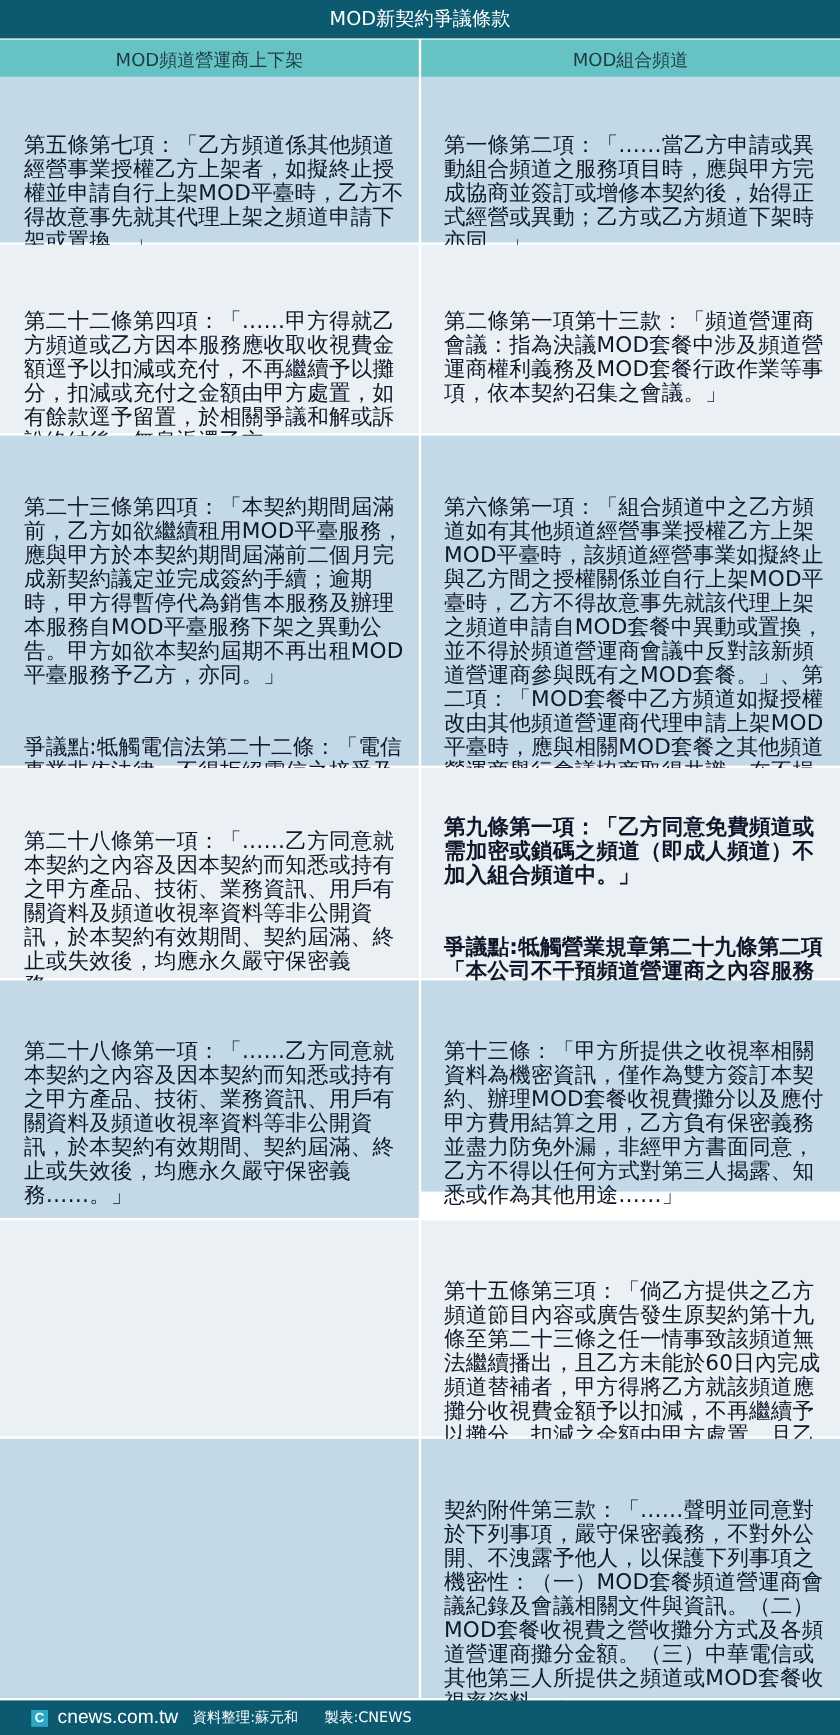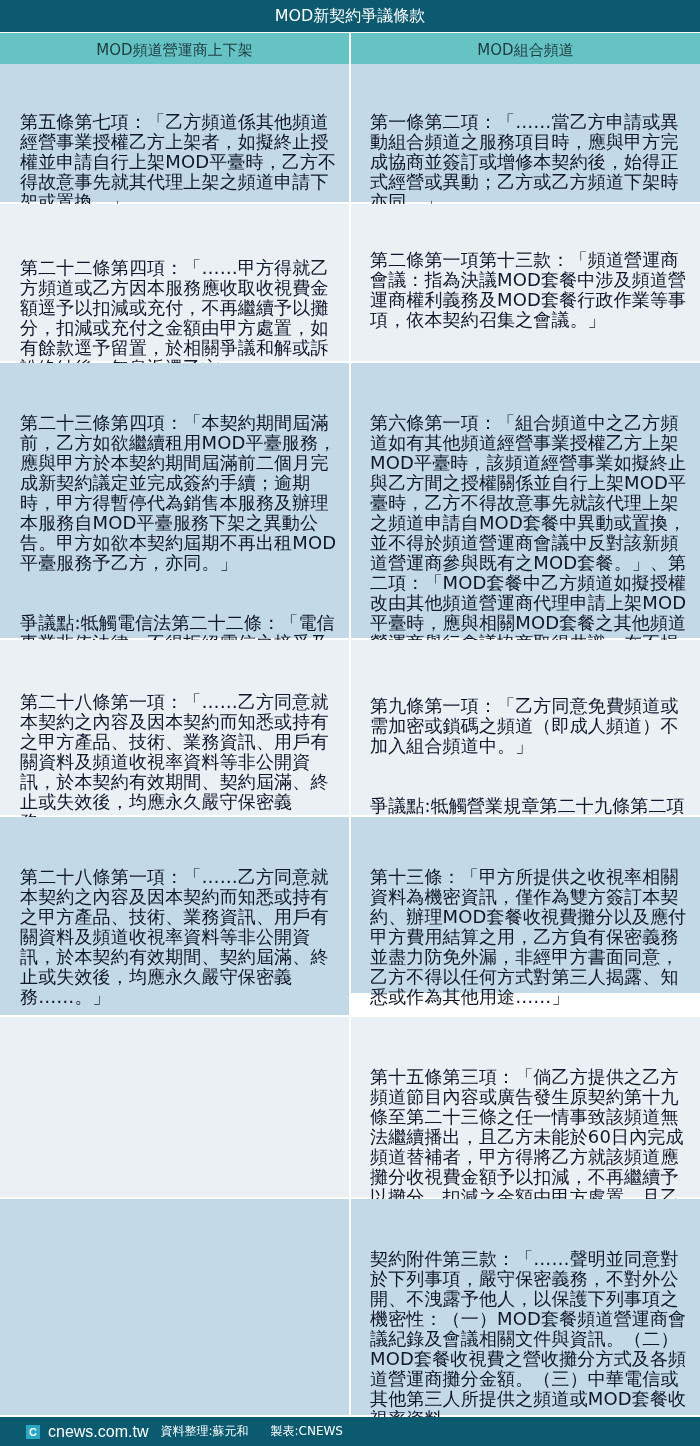--- a/index.html
+++ b/index.html
@@ -55,39 +55,39 @@
   </div>
   <div class="cell right dark" style="top:64px;height:138px;">
     <span class="clause">第一條第二項：「……當乙方申請或異動組合頻道之服務項目時，應與甲方完成協商並簽訂或增修本契約後，始得正式經營或異動；乙方或乙方頻道下架時亦同。」</span>
     <span class="dispute">爭議點:牴觸營業規章第二十九條第二項「本公司不干預頻道營運商之內容服務規劃與組合」之規定？</span>
   </div>
 
   <div class="cell left light" style="top:204px;height:157px;padding-top:14px;">
     <span class="clause">第二十二條第四項：「……甲方得就乙方頻道或乙方因本服務應收取收視費金額逕予以扣減或充付，不再繼續予以攤分，扣減或充付之金額由甲方處置，如有餘款逕予留置，於相關爭議和解或訴訟終結後，無息返還乙方。」</span>
     <span class="dispute">爭議點:牴觸營業規章第二十九條第二項「本公司不干預頻道營運商……」之規定？</span>
   </div>
-  <div class="cell right light" style="top:204px;height:157px;padding-top:6px;">
+  <div class="cell right light" style="top:204px;height:157px;padding-top:14px;">
     <span class="clause">第二條第一項第十三款：「頻道營運商會議：指為決議MOD套餐中涉及頻道營運商權利義務及MOD套餐行政作業等事項，依本契約召集之會議。」</span>
     <span class="dispute">爭議點:牴觸營業規章第二十九條第二項「本公司不干預頻道營運商……」之規定。</span>
   </div>
 
   <div class="cell left dark" style="top:363px;height:275px;padding-top:10px;">
     <span class="clause">第二十三條第四項：「本契約期間屆滿前，乙方如欲繼續租用MOD平臺服務，應與甲方於本契約期間屆滿前二個月完成新契約議定並完成簽約手續；逾期時，甲方得暫停代為銷售本服務及辦理本服務自MOD平臺服務下架之異動公告。甲方如欲本契約屆期不再出租MOD平臺服務予乙方，亦同。」</span>
     <span class="dispute">爭議點:牴觸電信法第二十二條：「電信事業非依法律，不得拒絕電信之接受及傳遞。」之規定？</span>
   </div>
   <div class="cell right dark" style="top:363px;height:275px;padding-top:10px;">
     <span class="clause">第六條第一項：「組合頻道中之乙方頻道如有其他頻道經營事業授權乙方上架MOD平臺時，該頻道經營事業如擬終止與乙方間之授權關係並自行上架MOD平臺時，乙方不得故意事先就該代理上架之頻道申請自MOD套餐中異動或置換，並不得於頻道營運商會議中反對該新頻道營運商參與既有之MOD套餐。」、第二項：「MOD套餐中乙方頻道如擬授權改由其他頻道營運商代理申請上架MOD平臺時，應與相關MOD套餐之其他頻道營運商舉行會議協商取得共識，在不損及MOD套餐用戶與同套餐之其他頻道營運商之權益下，各自與甲方完成相關契約之增修或簽訂。」</span>
     <span class="dispute">爭議點: 牴觸營業規章第二十九條第二項「本公司不干預頻道營運商之內容服務規劃與組合」之規定？</span>
   </div>
 
   <div class="cell left light" style="top:640px;height:175px;padding-top:12px;">
     <span class="clause">第二十八條第一項：「……乙方同意就本契約之內容及因本契約而知悉或持有之甲方產品、技術、業務資訊、用戶有關資料及頻道收視率資料等非公開資訊，於本契約有效期間、契約屆滿、終止或失效後，均應永久嚴守保密義務……。」</span>
     <span class="dispute">爭議點:是否構成電信法第二十六條之一第三款：「對所提供電信服務之價格或方式，為不當決定、維持或變更。」？</span>
   </div>
-  <div class="cell right light" style="top:640px;height:175px;padding-top:16px;">
+  <div class="cell right light" style="top:640px;height:175px;padding-top:0;font-weight:bold;">
     <span class="clause">第九條第一項：「乙方同意免費頻道或需加密或鎖碼之頻道（即成人頻道）不加入組合頻道中。」</span>
     <span class="dispute">爭議點:牴觸營業規章第二十九條第二項「本公司不干預頻道營運商之內容服務規劃與組合」之規定？</span>
   </div>
 
   <div class="cell left dark" style="top:817px;height:198px;padding-top:10px;">
     <span class="clause">第二十八條第一項：「……乙方同意就本契約之內容及因本契約而知悉或持有之甲方產品、技術、業務資訊、用戶有關資料及頻道收視率資料等非公開資訊，於本契約有效期間、契約屆滿、終止或失效後，均應永久嚴守保密義務……。」</span>
     <span class="dispute">爭議點:是否構成電信法第二十六條之一第三款：「對所提供電信服務之價格或方式，為不當決定、維持或變更。」？</span>
   </div>
   <div class="cell right dark" style="top:817px;height:176px;padding-top:10px;">
     <span class="clause" style="margin-bottom:20px;">第十三條：「甲方所提供之收視率相關資料為機密資訊，僅作為雙方簽訂本契約、辦理MOD套餐收視費攤分以及應付甲方費用結算之用，乙方負有保密義務並盡力防免外漏，非經甲方書面同意，乙方不得以任何方式對第三人揭露、知悉或作為其他用途……」</span>

